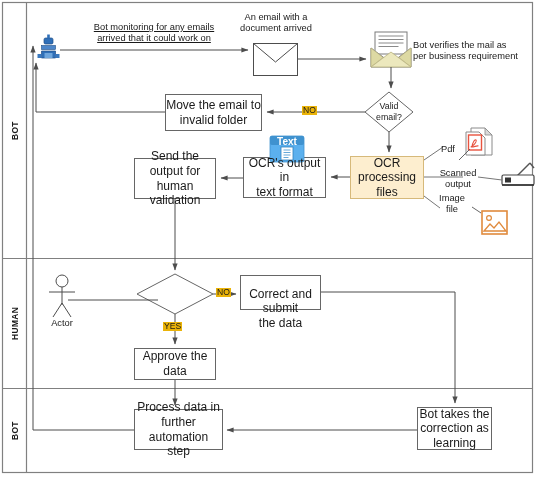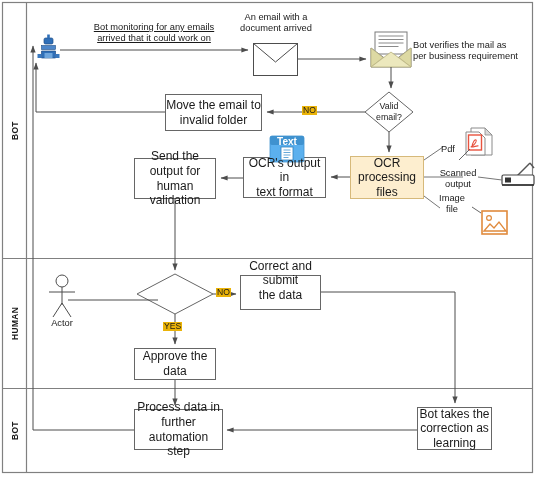--- a/index.html
+++ b/index.html
@@ -222,21 +222,21 @@
 
   <div class="node-text" style="left:244px; top:158px; width:81px; height:39px;">OCR's output in
 text format</div>
 
   <div class="node-text" style="left:351px; top:157px; width:72px; height:41px;">OCR  processing
 files</div>
 
   <div class="node-text" style="left:135px; top:159px; width:80px; height:39px;">Send the output for
 human validation</div>
 
-  <div class="node-text" style="left:241px; top:264px; width:79px; height:33px;text-align:center;">Correct and submit
+  <div class="node-text" style="left:241px; top:292px; width:79px; height:33px;text-align:center;">Correct and submit
 the data</div>
 
   <div class="node-text" style="left:135px; top:349px; width:80px; height:30px;">Approve the data</div>
 
   <div class="node-text" style="left:135px; top:410px; width:87px; height:39px;">Process data in
 further automation
 step</div>
 
   <div class="node-text" style="left:418px; top:408px; width:73px; height:41px;">Bot takes the
 correction as

